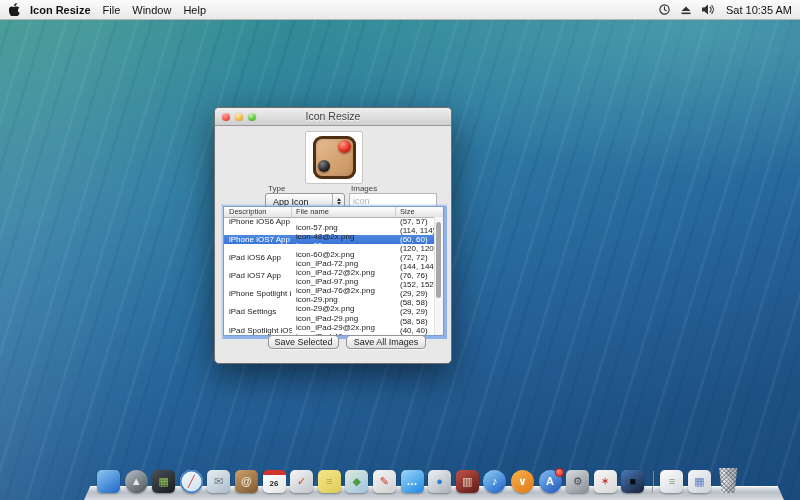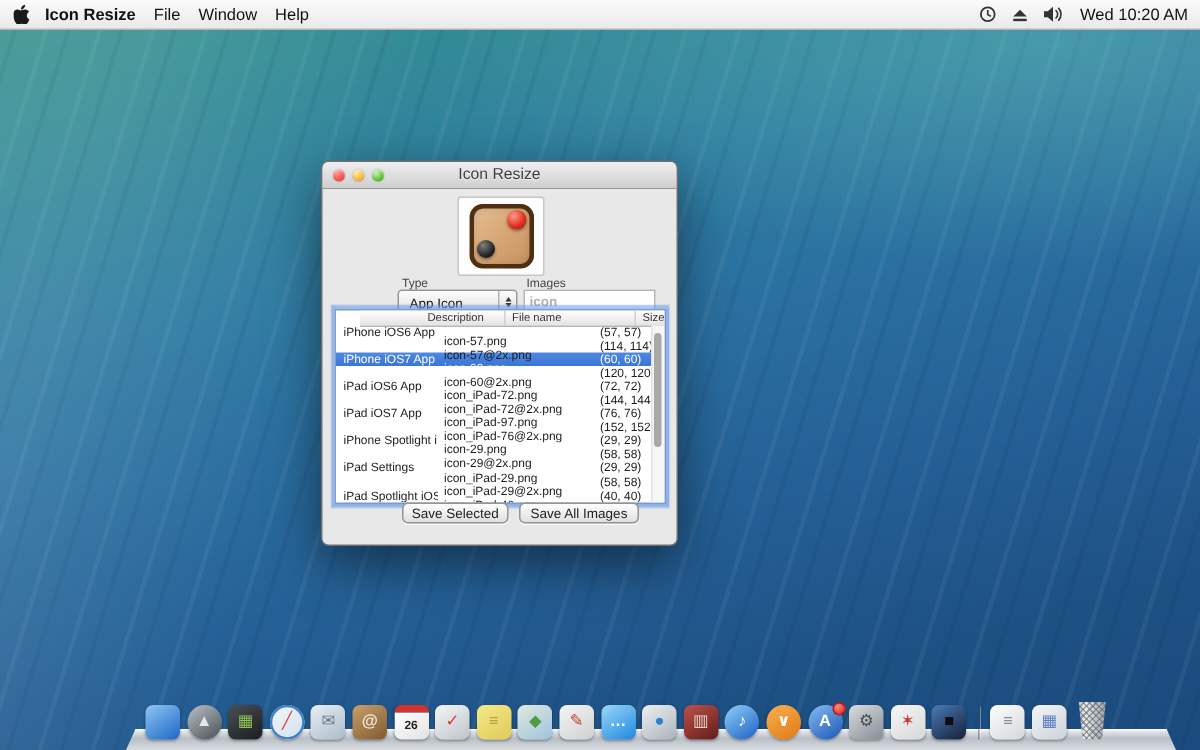--- a/index.html
+++ b/index.html
@@ -46,27 +46,27 @@
   .lbl-rename{left:136px;top:76px;}
   .popup{position:absolute;left:50px;top:85px;width:78px;height:15px;border:1px solid #979797;border-radius:3px;
     background:linear-gradient(#fefefe,#dcdcdc);font-size:9px;color:#111;display:flex;align-items:center;}
   .popup .pval{flex:1;padding-left:7px;}
   .popup-arrows{width:11px;align-self:stretch;border-left:1px solid #b0b0b0;display:flex;flex-direction:column;
     align-items:center;justify-content:center;gap:1px;}
   .popup-arrows i{display:block;width:0;height:0;border-left:2.5px solid transparent;border-right:2.5px solid transparent;}
   .popup-arrows .up{border-bottom:3px solid #333;}
   .popup-arrows .dn{border-top:3px solid #333;}
   .rename{position:absolute;left:134px;top:85px;width:80px;height:13px;border:1px solid #b4b4b4;border-radius:0;
-    background:#fff;font-size:9px;padding:0 3px;color:#222;font-family:inherit;font-weight:bold;}
+    background:#fff;font-size:9px;padding:0 3px;color:#222;font-family:inherit;}
   .rename::placeholder{color:#b0b0b0;}
   
   .table{position:absolute;left:8px;top:98px;width:219px;height:128px;background:#fff;border:1px solid #7a9cc8;
     box-shadow:0 0 1px 2.5px rgba(105,155,235,.7);overflow:hidden;}
-  .thead{position:absolute;left:16px;top:0;right:0;height:10px;background:linear-gradient(#fff,#e3e3e3);
-    border-bottom:1px solid #b6b6b6;display:flex;font-size:7.5px;color:#333;padding-left:40px;}
+  .thead{position:absolute;left:0;top:0;right:0;height:10px;background:linear-gradient(#fff,#e3e3e3);
+    border-bottom:1px solid #b6b6b6;display:flex;font-size:7.5px;color:#333;}
   .th{line-height:10px;border-right:1px solid #cfcfcf;box-sizing:border-box;}
   .th.c0{width:68px;padding-left:5px;}
   .th.c1{width:104px;padding-left:4px;}
   .th.c2{flex:1;padding-left:4px;border-right:none;}
   .tbody{position:absolute;left:0;top:10px;right:8px;bottom:0;}
   .trow{display:flex;height:9.05px;font-size:8px;color:#1c1c1c;align-items:center;}
   .trow span{white-space:nowrap;overflow:hidden;box-sizing:border-box;display:block;}
   .trow .c0{width:68px;padding-left:5px;}
   .trow .c1{width:104px;padding-left:4px;margin-top:12px;}
   .trow .c2{flex:1;padding-left:4px;}
@@ -125,21 +125,21 @@
             <polygon points="1.5,7 6,2.5 10.5,7" fill="#333"></polygon>
             <rect x="1.5" y="8.5" width="9" height="1.6" fill="#333"></rect>
           </svg>
       </span>
       <span>
         <svg width="14" height="13" viewBox="0 0 14 13">
             <polygon points="1,4.5 3.5,4.5 7,1.5 7,11.5 3.5,8.5 1,8.5" fill="#333"></polygon>
             <path d="M9 4a3.4 3.4 0 010 5M10.8 2.6a5.8 5.8 0 010 7.8" fill="none" stroke="#333" stroke-width="1.1" stroke-linecap="round"></path>
           </svg>
       </span>
-      <span class="mb-clock">Wed 10:20 AM</span>
+      <span class="mb-clock">Sat 10:35 AM</span>
     </span>
   </div>
 
   <div class="win">
     <div class="titlebar">
       <span class="tl red"></span>
       <span class="tl yel"></span>
       <span class="tl grn"></span>
       <span class="title">Icon Resize</span>
     </div>
@@ -171,21 +171,21 @@
           <span class="th c2">Size</span>
         </div>
       <div class="tbody" id="tbody">
           <div class="trow">
             <span class="c0">iPhone iOS6 App</span>
             <span class="c1">icon-57.png</span>
             <span class="c2">(57, 57)</span>
           </div>
           <div class="trow">
             <span class="c0"></span>
-            <span class="c1">icon-57@2x.png</span>
+            <span class="c1">icon-48@2x.png</span>
             <span class="c2">(114, 114)</span>
           </div>
           <div class="trow sel" style="background: linear-gradient(rgb(80, 136, 222), rgb(58, 118, 216));">
             <span class="c0">iPhone iOS7 App</span>
             <span class="c1">icon-60.png</span>
             <span class="c2">(60, 60)</span>
           </div>
           <div class="trow">
             <span class="c0"></span>
             <span class="c1">icon-60@2x.png</span>

